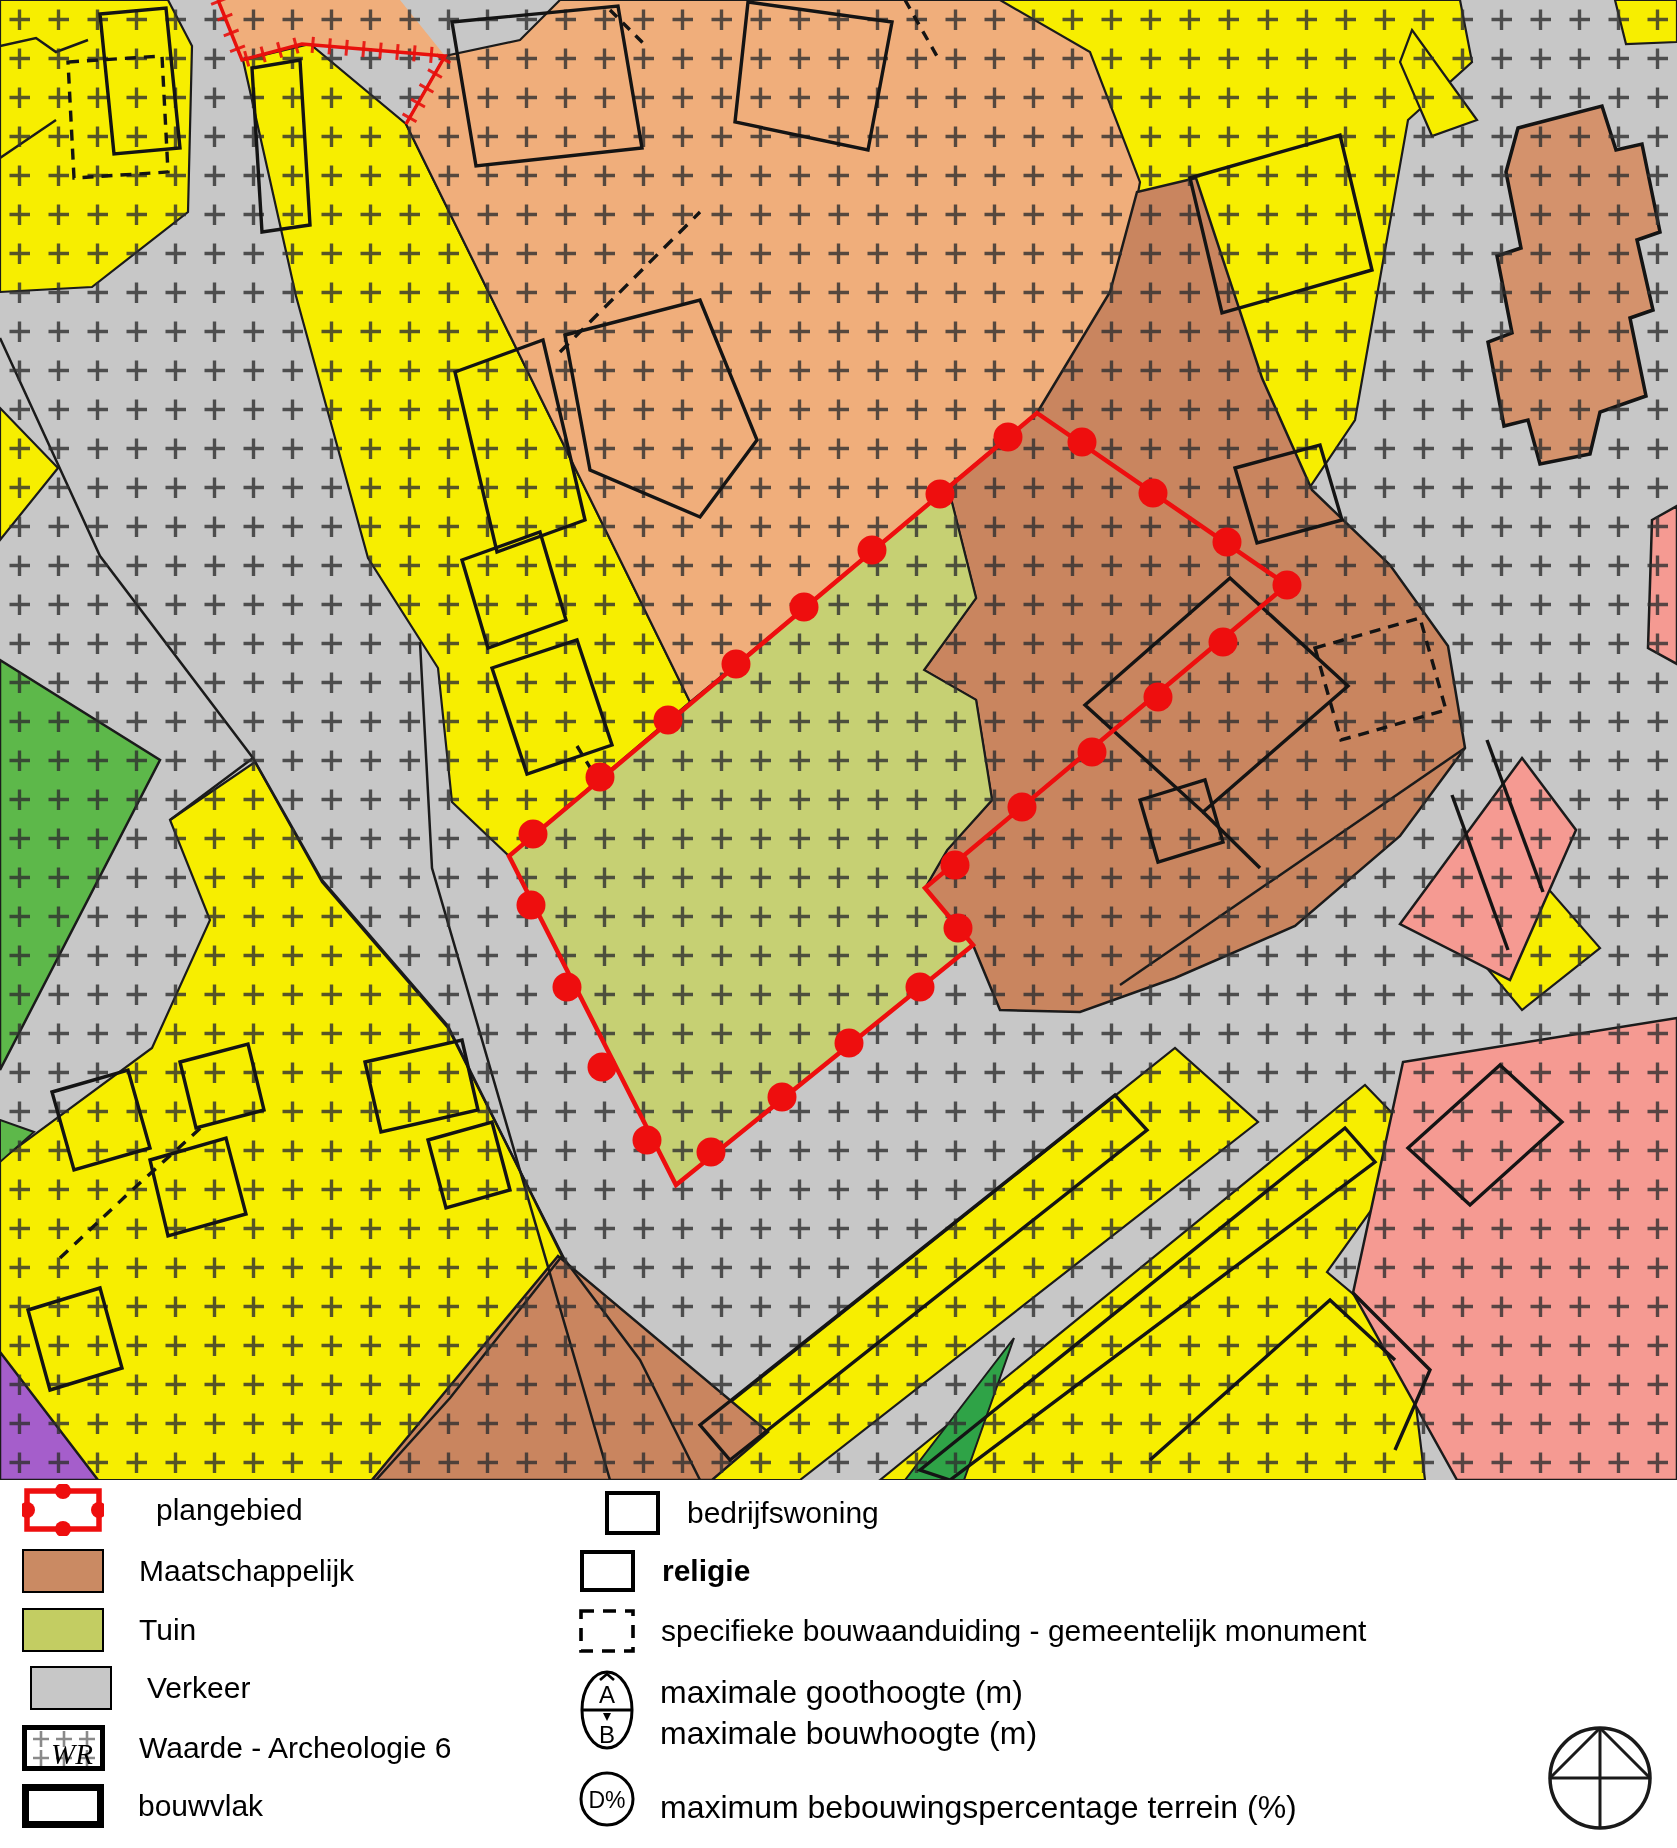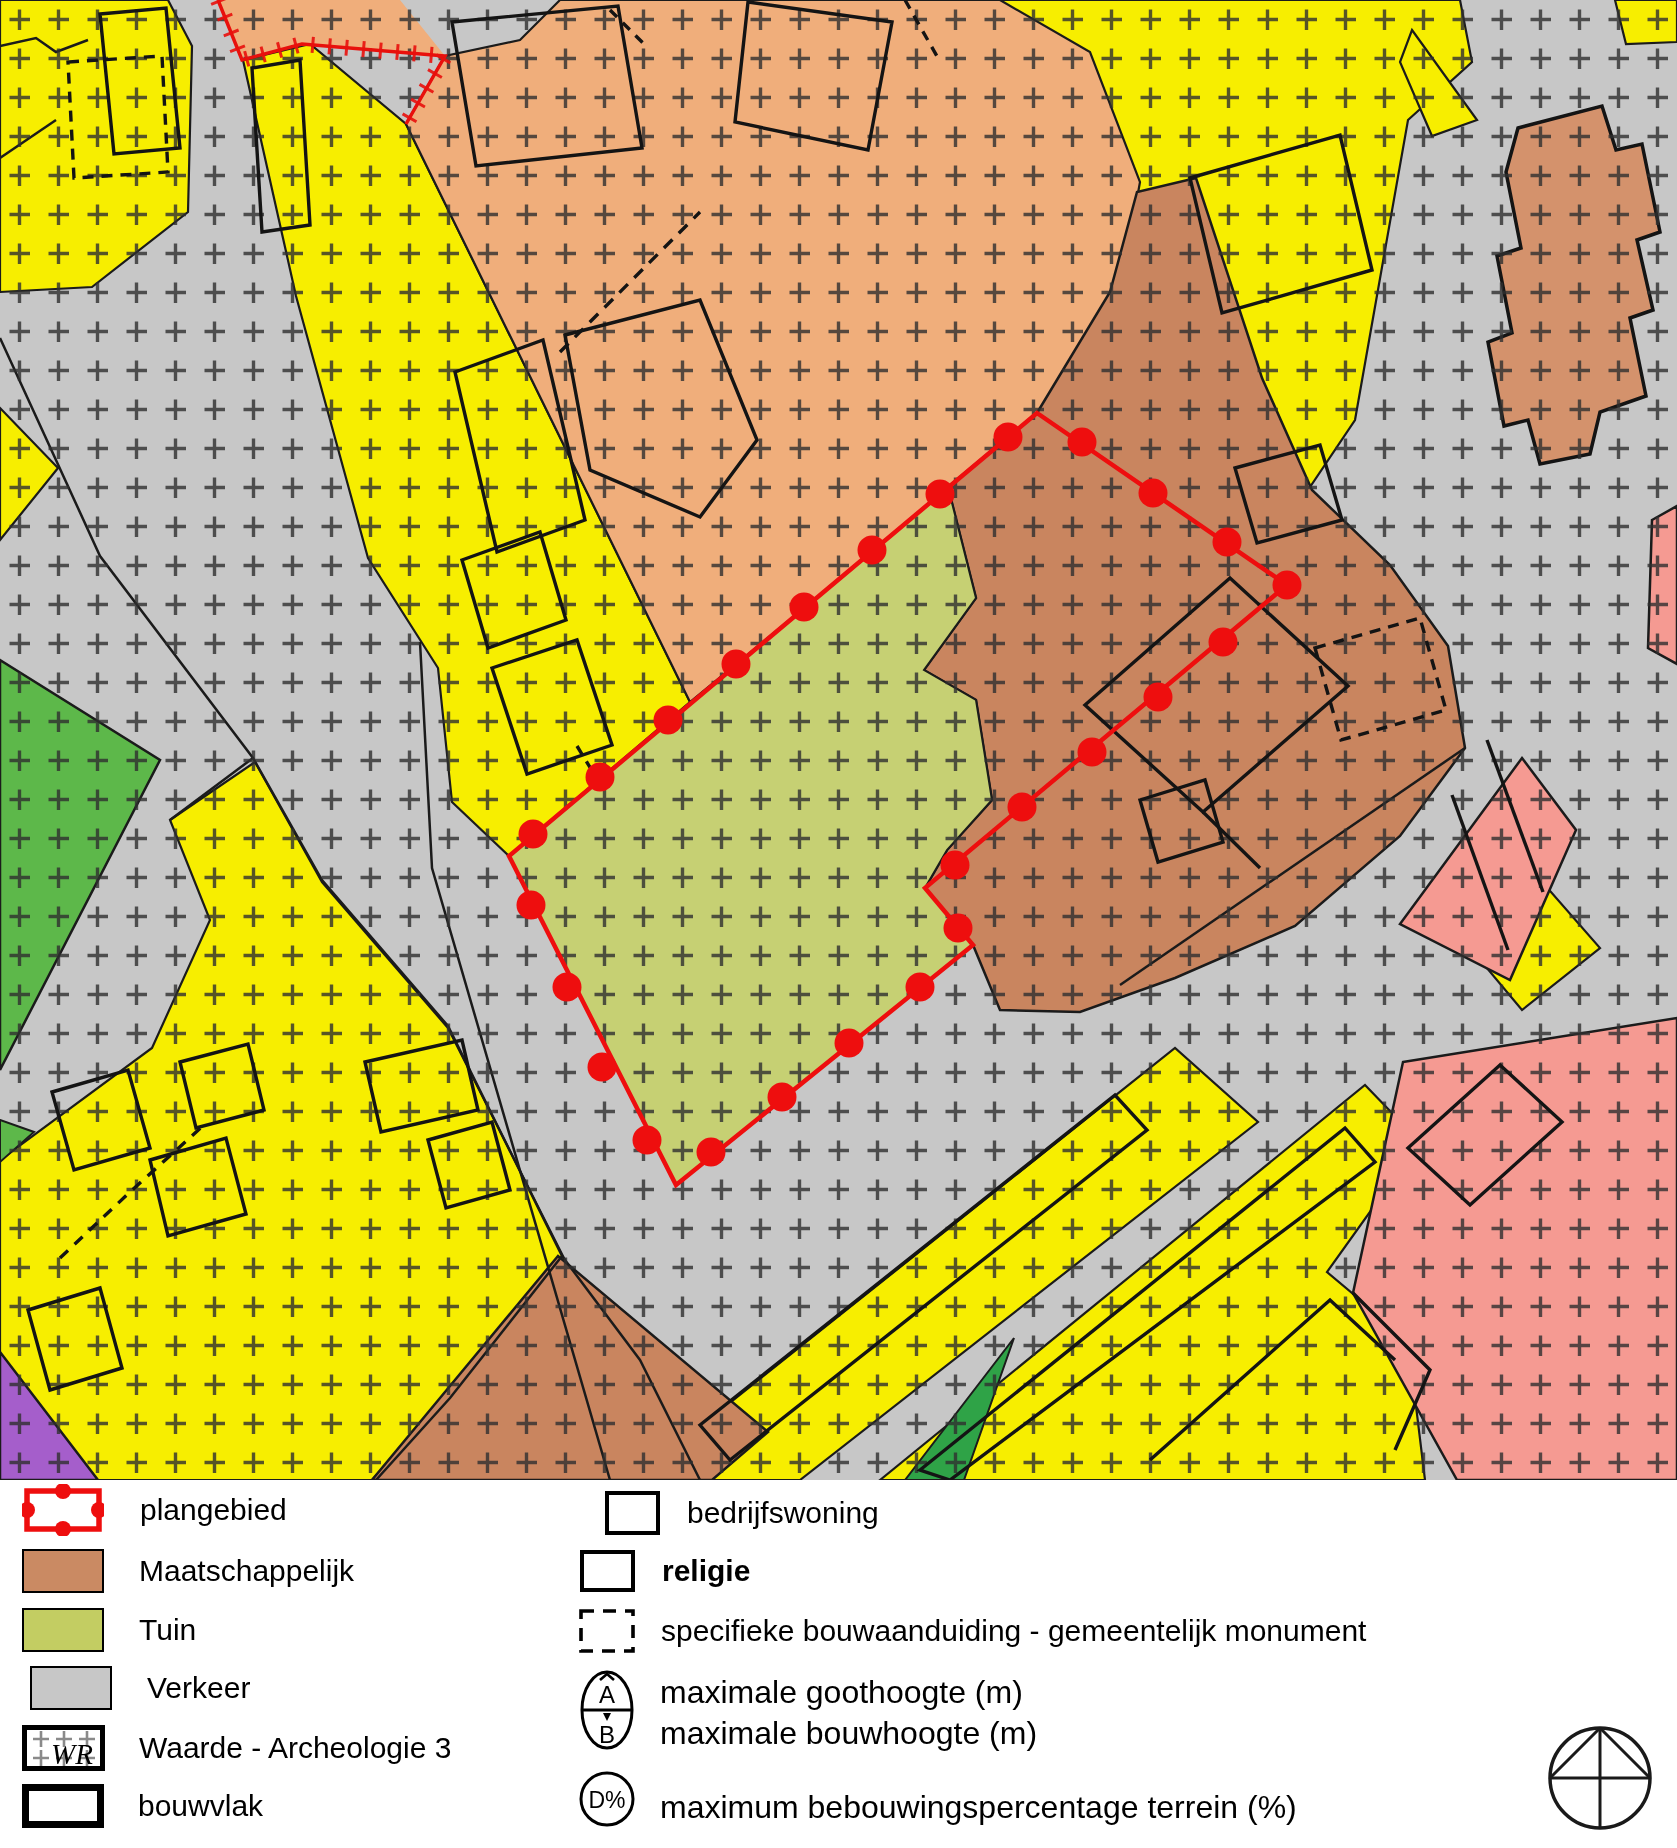--- a/index.html
+++ b/index.html
@@ -154,21 +154,21 @@
   <div id="legend">
 
     <div class="lrow" style="left:22px;top:5px;height:50px;">
       <svg class="lsym" width="82" height="52">
         <rect x="5" y="7" width="72" height="38" fill="none" stroke="#ee0e0e" stroke-width="5.5"></rect>
         <circle cx="41" cy="7" r="8" fill="#ee0e0e"></circle>
         <circle cx="41" cy="45" r="8" fill="#ee0e0e"></circle>
         <circle cx="5" cy="26" r="8" fill="#ee0e0e"></circle>
         <circle cx="77" cy="26" r="8" fill="#ee0e0e"></circle>
       </svg>
-      <div class="llab" style="margin-left:36px;">plangebied</div>
+      <div class="llab" style="margin-left:52px;">plangebied</div>
     </div>
 
     <div class="lrow" style="left:22px;top:69px;height:44px;">
       <div class="lsym" style="width:78px;height:40px;background:#ca8a63;border:2.5px solid #000;"></div>
       <div class="llab" style="margin-left:35px;">Maatschappelijk</div>
     </div>
 
     <div class="lrow" style="left:22px;top:128px;height:44px;justify-content:flex-end;">
       <div class="lsym" style="width:78px;height:40px;background:#c3cd62;border:2.5px solid #000;"></div>
       <div class="llab" style="margin-left:35px;">Tuin</div>
@@ -185,21 +185,21 @@
         <g stroke="#8a8a8a" stroke-width="2.6" fill="none">
           <path d="M19 6 V22 M11 14 H27"></path>
           <path d="M42 6 V22 M34 14 H50"></path>
           <path d="M65 6 V22 M57 14 H73"></path>
           <path d="M19 25 V41 M11 33 H27"></path>
           <path d="M42 25 V41 M34 33 H50"></path>
           <path d="M65 25 V41 M57 33 H73"></path>
         </g>
         <text x="50" y="39" font-family="Liberation Serif, serif" font-style="italic" font-size="29" text-anchor="middle" fill="#000">WR</text>
       </svg>
-      <div class="llab" style="margin-left:34px;">Waarde - Archeologie 3</div>
+      <div class="llab" style="margin-left:34px;">Waarde - Archeologie 6</div>
     </div>
 
     <div class="lrow" style="left:22px;top:303px;height:46px;">
       <div class="lsym" style="width:68px;height:30px;background:#fff;border:7px solid #000;"></div>
       <div class="llab" style="margin-left:34px;">bouwvlak</div>
     </div>
 
     <div class="lrow" style="left:580px;top:10px;height:46px;padding-left:25px;">
       <div class="lsym" style="width:47px;height:36px;background:#fff;border:4px solid #000;"></div>
       <div class="llab" style="margin-left:27px;">bedrijfswoning</div>

